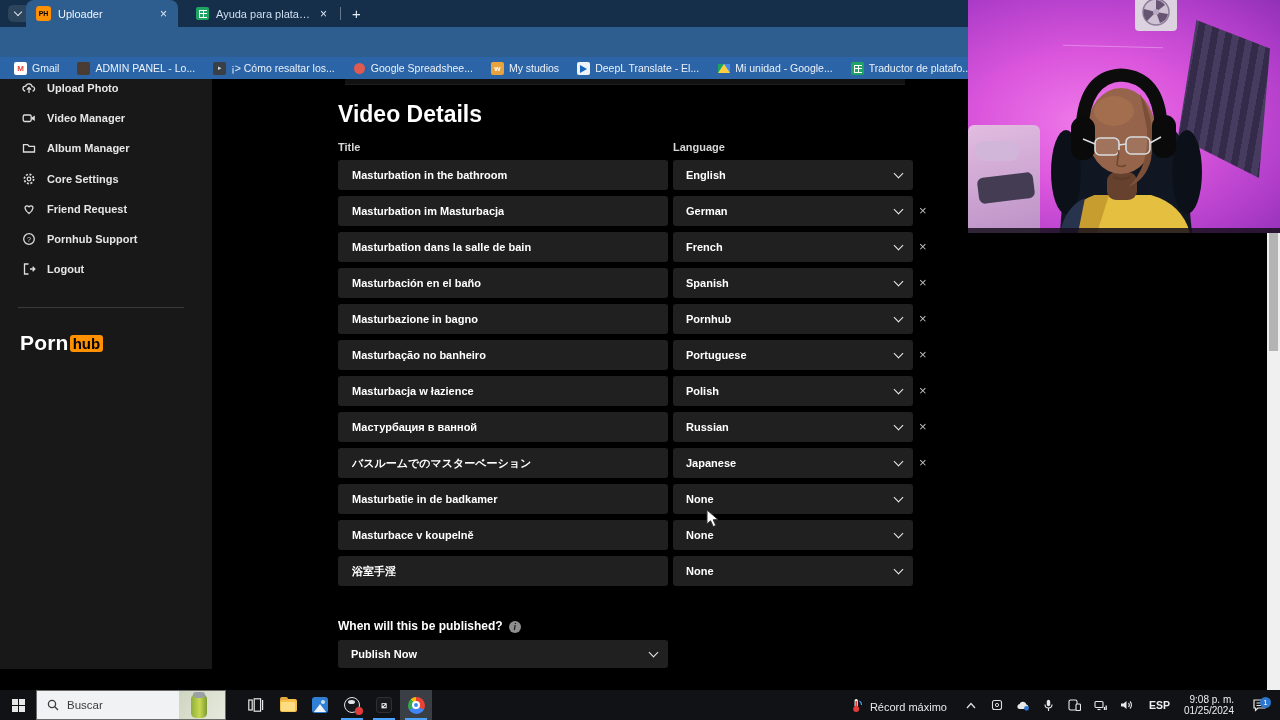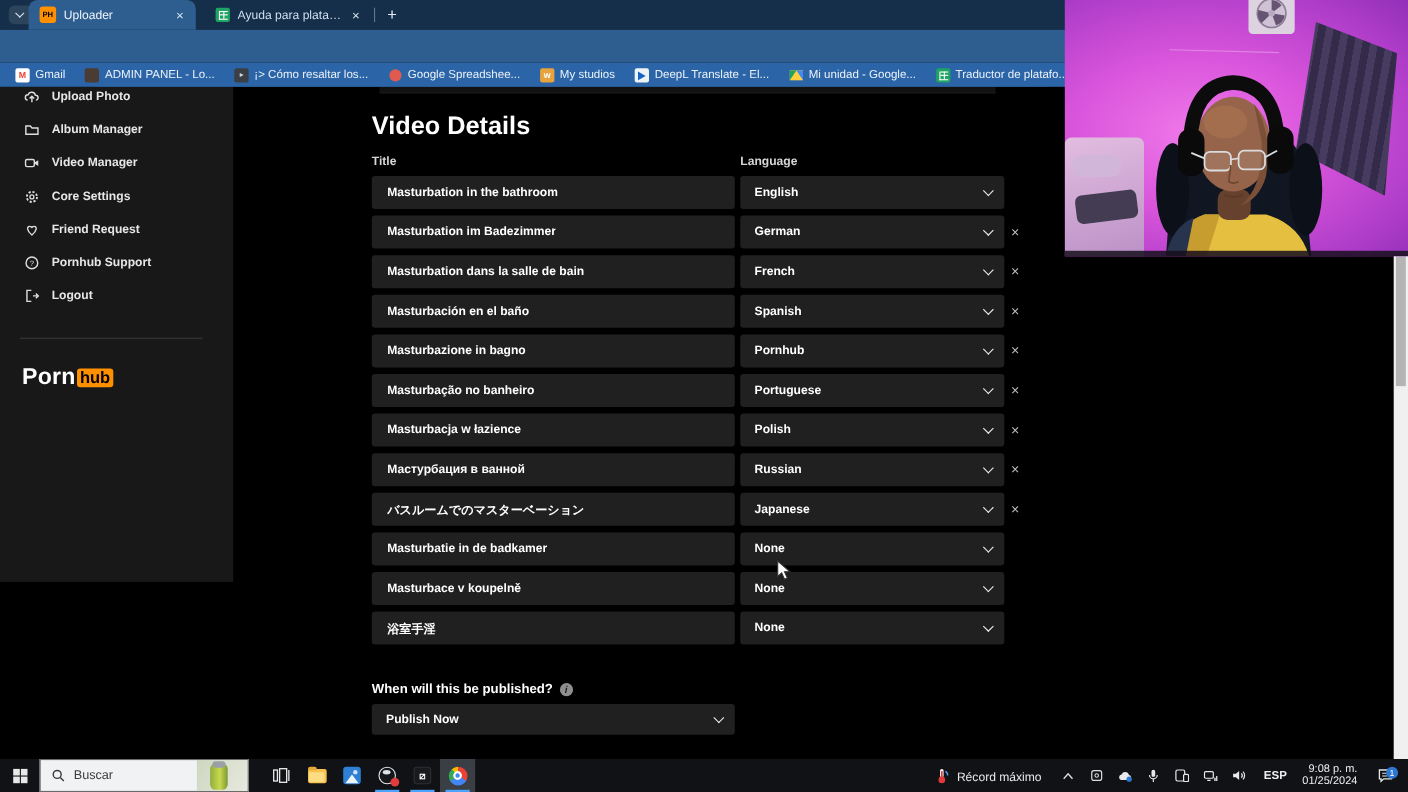--- a/index.html
+++ b/index.html
@@ -53,21 +53,21 @@
   .fav-studios { background:#e8a33d; color:#fff; }
   .fav-deepl { background:#eef3f8; position:relative; }
   .fav-deepl::after { content:""; position:absolute; left:3px; top:3px; border-left:7px solid #1565c0;
     border-top:4px solid transparent; border-bottom:4px solid transparent; }
   .fav-drive { background:transparent; position:relative; }
   .fav-drive::before { content:""; position:absolute; left:1px; top:2px;
     border-left:6px solid #1ea362; border-right:6px solid #4688f1; border-bottom:9px solid #ffcf3e; }
 
   
   #content { left:0; top:79px; width:1280px; height:611px; background:#000; overflow:hidden; }
-  #sidebar { left:0; top:0; width:212px; height:450px; background:#181818; }
+  #sidebar { left:0; top:0; width:212px; height:590px; background:#181818; }
   .side-list { position:absolute; left:0; top:-6px; width:212px; list-style:none; }
   .side-item { height:30.2px; display:flex; align-items:center; gap:11px; padding-left:22px; }
   .side-item svg { flex:0 0 auto; }
   .side-label { color:#e6e6e6; font-size:11px; font-weight:600; }
   .side-divider { left:18px; top:228px; width:166px; height:1px; background:#3a3a3a; }
   .logo { left:20px; top:252px; display:flex; align-items:center; }
   .logo-porn { color:#fff; font-weight:800; font-size:21px; letter-spacing:.2px; }
   .logo-hub { background:#ff9000; color:#000; font-weight:800; font-size:15px;
     border-radius:3px; padding:0 3px; margin-left:1px; }
 
@@ -263,30 +263,30 @@
       <ul class="side-list">
         <li class="side-item">
           <svg width="14" height="14" viewBox="0 0 14 14">
             <path d="M3.2 10 A2.4 2.4 0 0 1 3.6 5.2 A3.4 3.4 0 0 1 10.2 5.6 A2.2 2.2 0 0 1 10.6 10" fill="none" stroke="#ddd" stroke-width="1.3"></path>
             <path d="M7 12 V7 M4.9 8.6 L7 6.5 L9.1 8.6" fill="none" stroke="#ddd" stroke-width="1.3"></path>
           </svg>
           <span class="side-label">Upload Photo</span>
         </li>
         <li class="side-item">
           <svg width="14" height="14" viewBox="0 0 14 14">
-            <path d="M1.5 4 V11 H12.5 V5.3 H7.1 L5.6 3.6 H1.5 Z" fill="none" stroke="#ddd" stroke-width="1.3"></path>
-          </svg>
-          <span class="side-label">Album Manager</span>
-        </li>
-        <li class="side-item">
-          <svg width="14" height="14" viewBox="0 0 14 14">
             <rect x="1.2" y="4" width="8" height="6.5" rx="1.4" fill="none" stroke="#ddd" stroke-width="1.3"></rect>
             <path d="M9.6 6.6 L12.8 4.6 V9.9 L9.6 7.9 Z" fill="#ddd"></path>
           </svg>
           <span class="side-label">Video Manager</span>
+        </li>
+        <li class="side-item">
+          <svg width="14" height="14" viewBox="0 0 14 14">
+            <path d="M1.5 4 V11 H12.5 V5.3 H7.1 L5.6 3.6 H1.5 Z" fill="none" stroke="#ddd" stroke-width="1.3"></path>
+          </svg>
+          <span class="side-label">Album Manager</span>
         </li>
         <li class="side-item">
           <svg width="14" height="14" viewBox="0 0 14 14">
             <circle cx="7" cy="7" r="4.6" fill="none" stroke="#ddd" stroke-width="1.7" stroke-dasharray="2 1.6"></circle>
             <circle cx="7" cy="7" r="1.8" fill="none" stroke="#ddd" stroke-width="1.2"></circle>
           </svg>
           <span class="side-label">Core Settings</span>
         </li>
         <li class="side-item">
           <svg width="14" height="14" viewBox="0 0 14 14">
@@ -327,21 +327,21 @@
       <span class="ti-text">Masturbation in the bathroom</span>
     </div>
     <div class="select row-select">
       <span class="sel-text">English</span>
       <span class="chev"></span>
     </div>
 
   </div>
         <div class="form-row" style="top: 117px;">
     <div class="text-input">
-      <span class="ti-text">Masturbation im Badezimmer</span>
+      <span class="ti-text">Masturbation im Masturbacja</span>
     </div>
     <div class="select row-select">
       <span class="sel-text">German</span>
       <span class="chev"></span>
     </div>
     <span class="row-x">×</span>
   </div>
         <div class="form-row" style="top: 153px;">
     <div class="text-input">
       <span class="ti-text">Masturbation dans la salle de bain</span>

